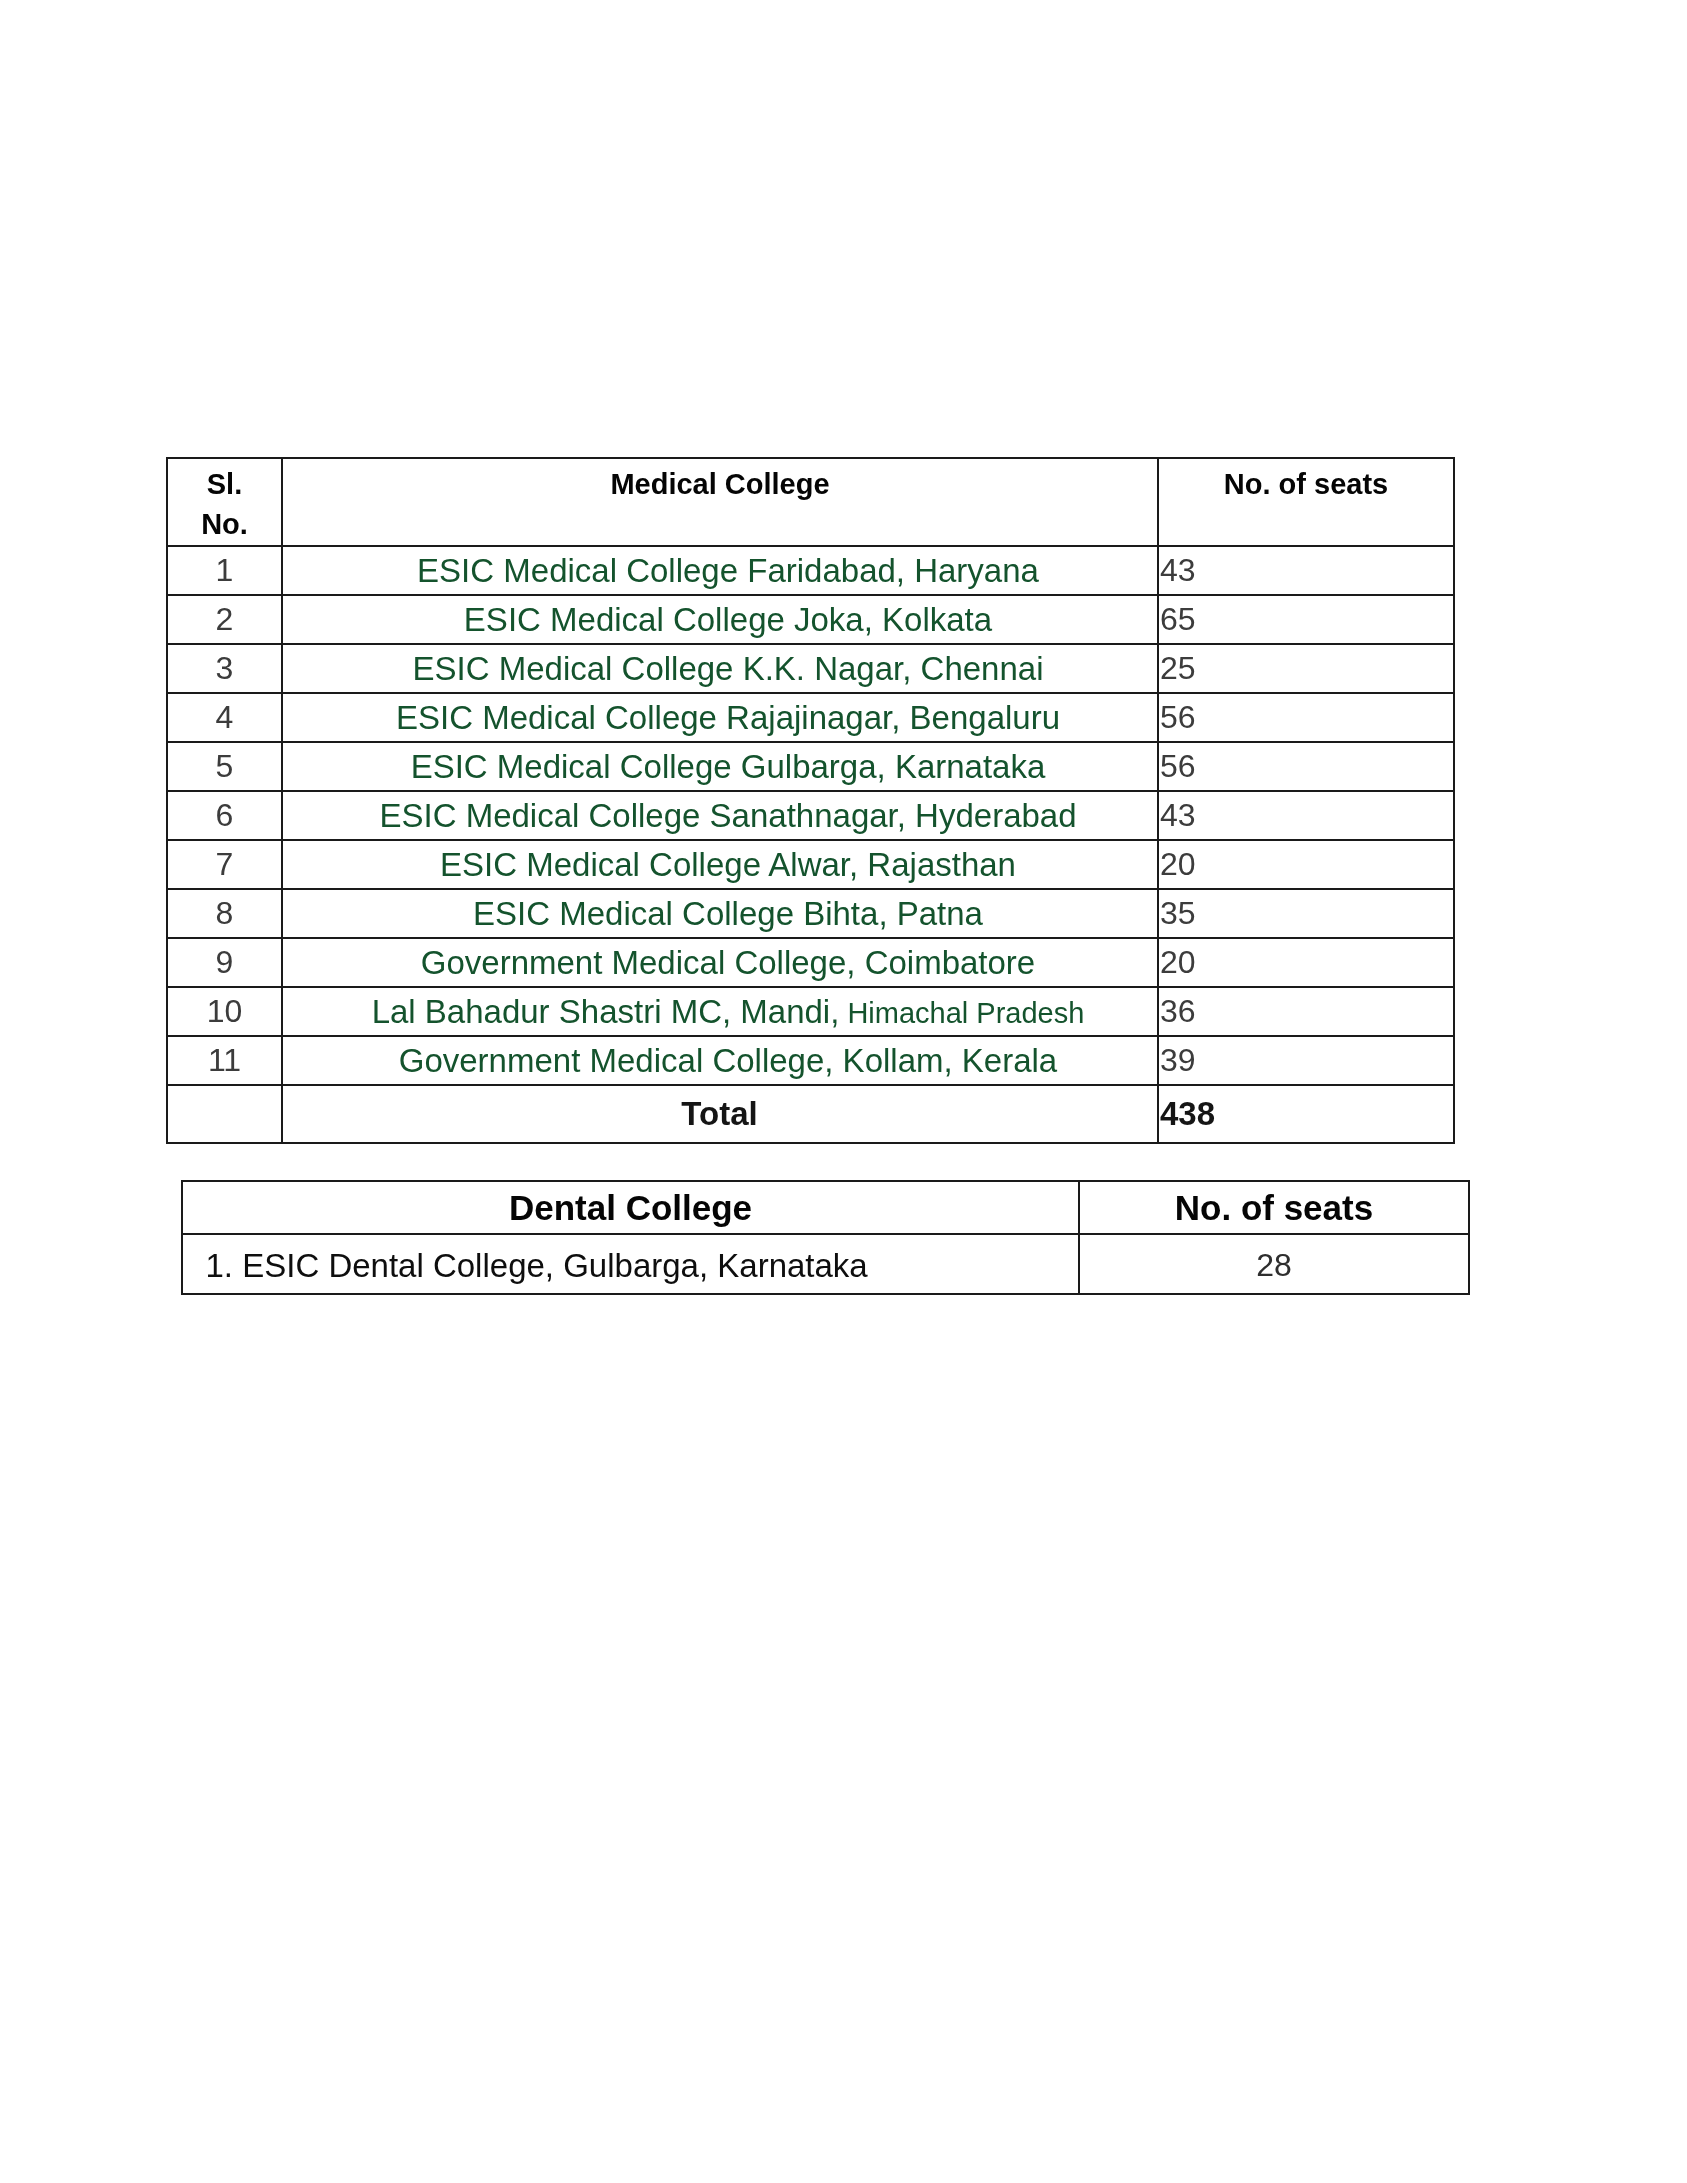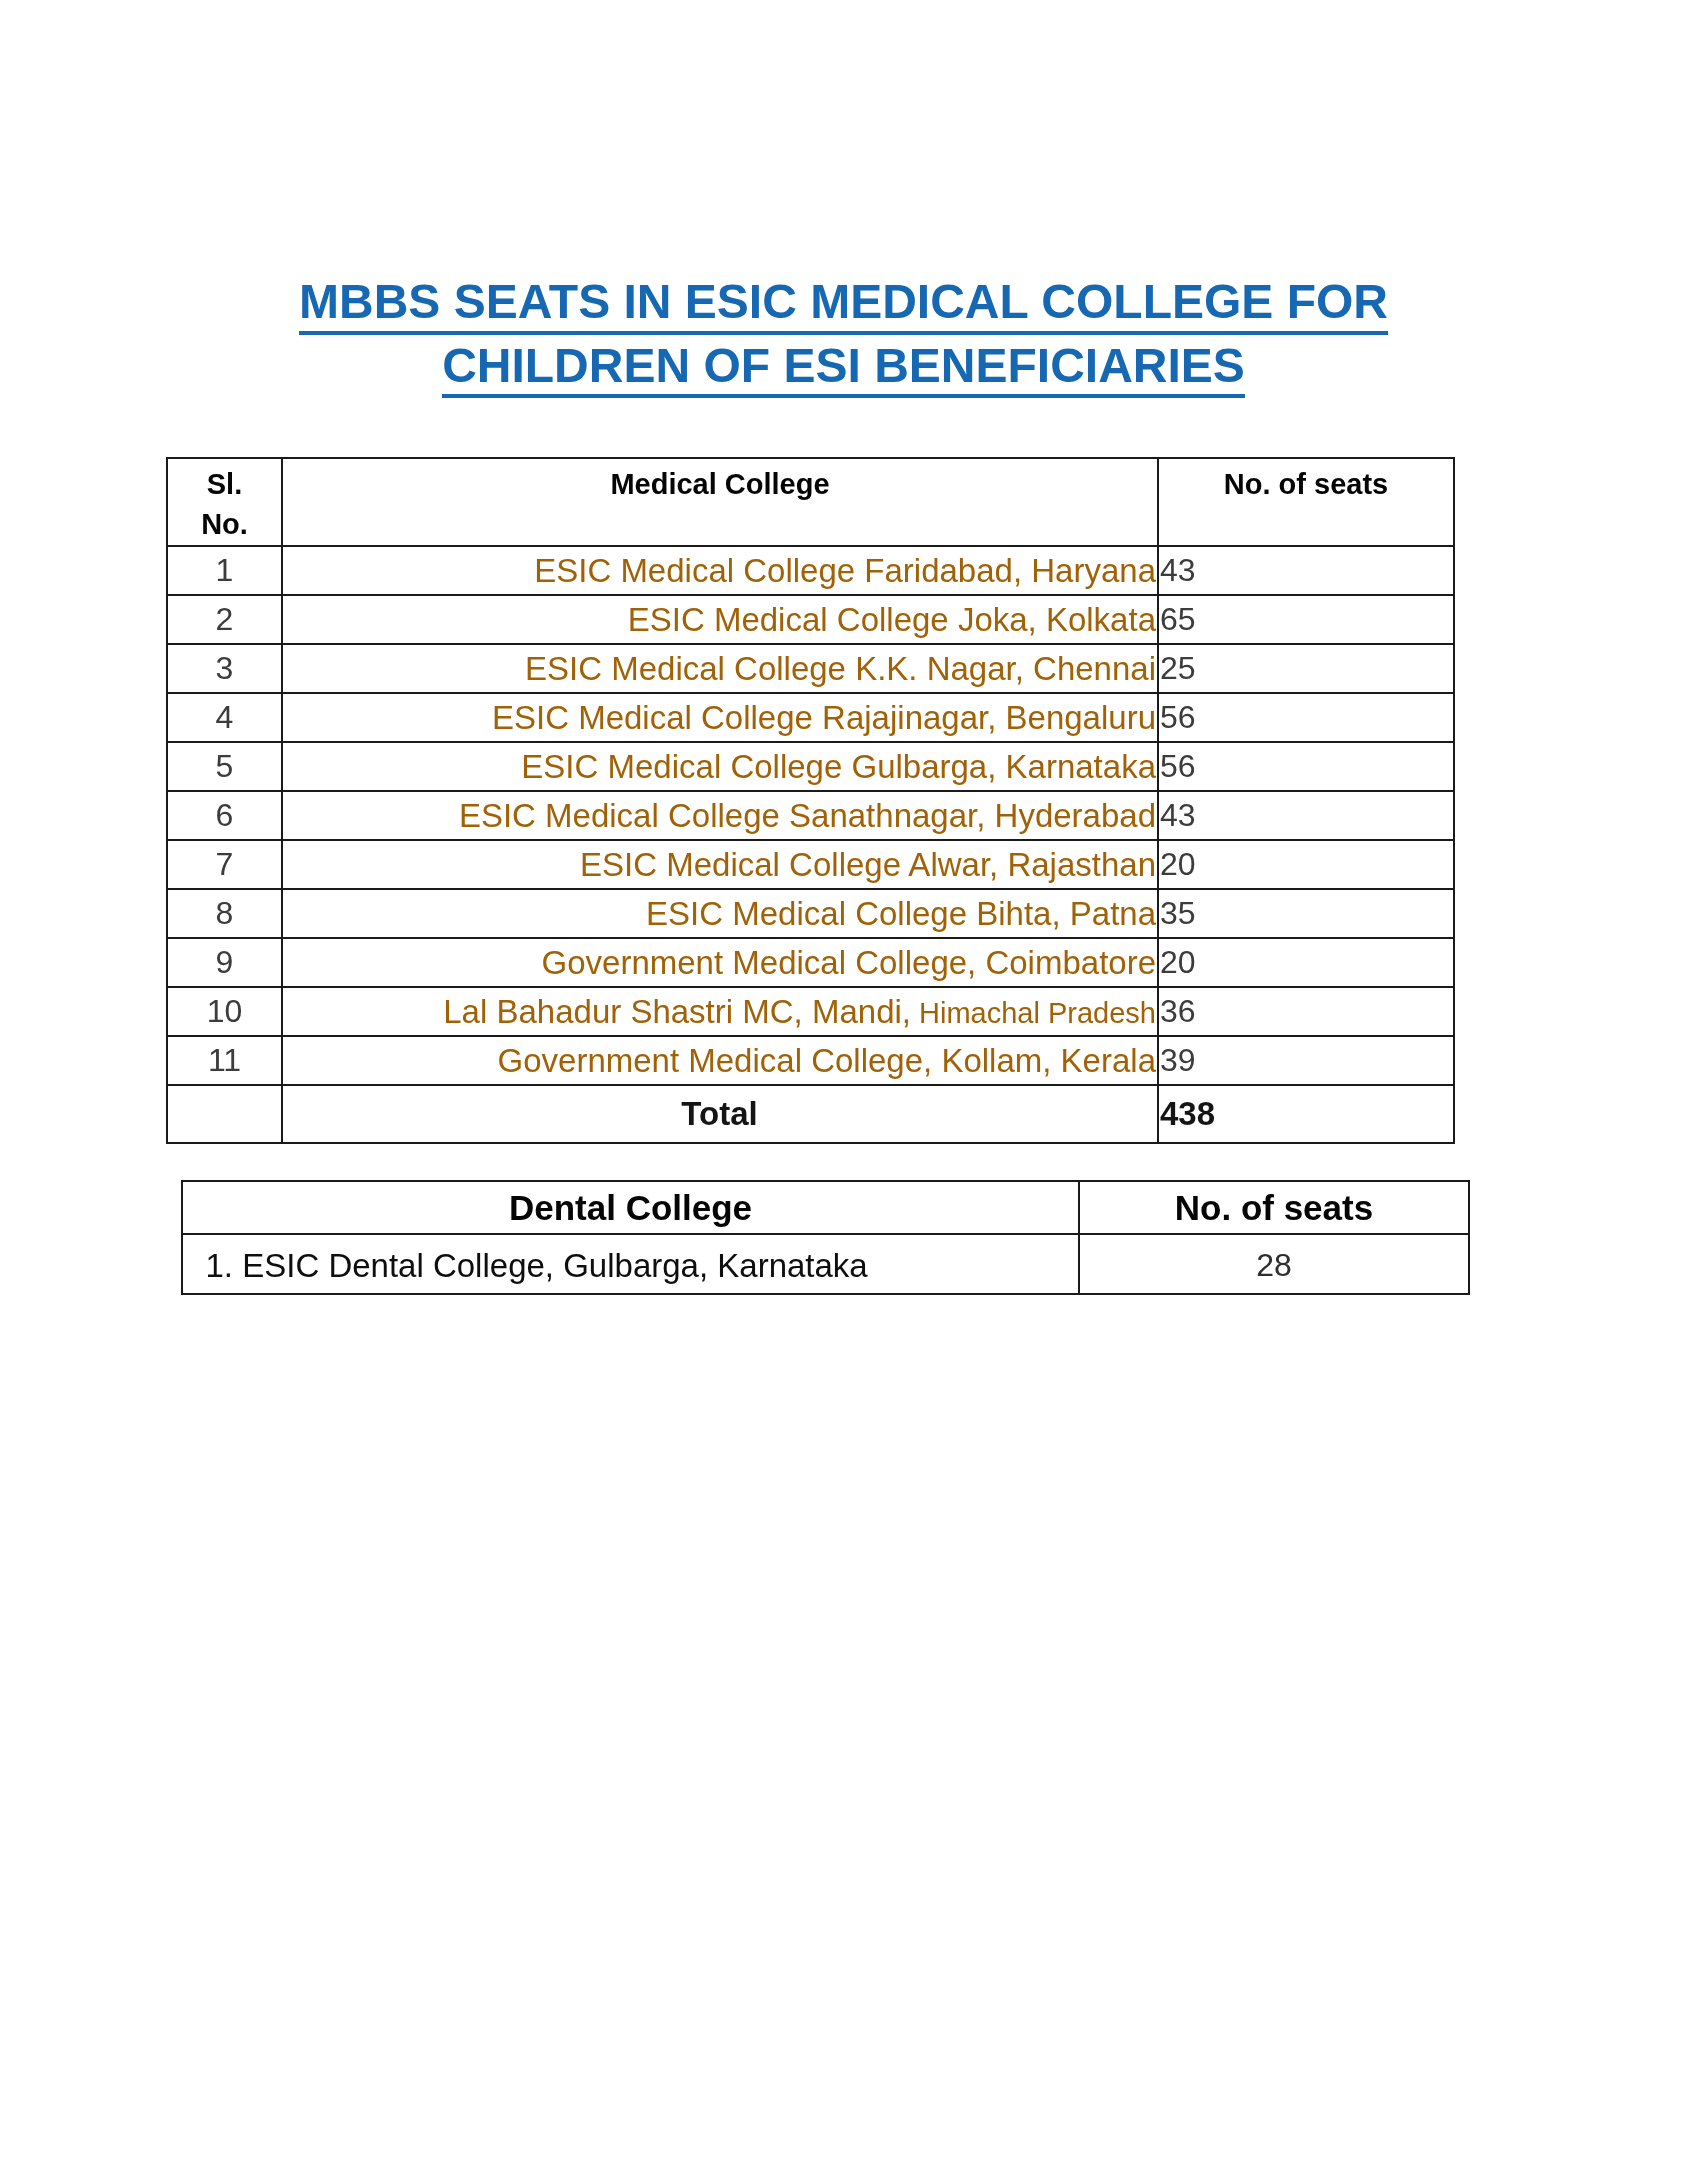--- a/index.html
+++ b/index.html
@@ -75,25 +75,25 @@
     padding-top: 5.3px;
     color: #050505;
   }
   .mbbs td.c-sl {
     text-align: center;
     vertical-align: middle;
     font-size: 32px;
     color: #3c3c3c;
   }
   .mbbs td.c-college {
-    text-align: right;
+    text-align: center;
     vertical-align: middle;
     padding-left: 17px;
     font-size: 33px;
-    color: #a16207;
+    color: #14532d;
   }
   .mbbs td.c-college .small {
     font-size: 29px;
   }
   .mbbs td.c-seats {
     vertical-align: middle;
     font-size: 32px;
     color: #3c3c3c;
   }
   .mbbs tfoot td.total-label {
@@ -139,28 +139,20 @@
     padding-top: 12px;
     font-size: 32px;
     color: #2e2e2e;
   }
 </style>
 </head>
 <body>
 
 <div class="page">
 
-  <div class="title" style="color: rgb(22, 104, 178);">
-    <div class="t-row">
-      <span class="t-line">MBBS SEATS IN ESIC MEDICAL COLLEGE FOR</span>
-    </div>
-    <div class="t-row">
-      <span class="t-line">CHILDREN OF ESI BENEFICIARIES</span>
-    </div>
-  </div>
 
   <table class="doc-table mbbs">
     <colgroup>
       <col style="width:115px">
       <col style="width:876px">
       <col style="width:296px">
     </colgroup>
     <thead>
       <tr>
         <th>

